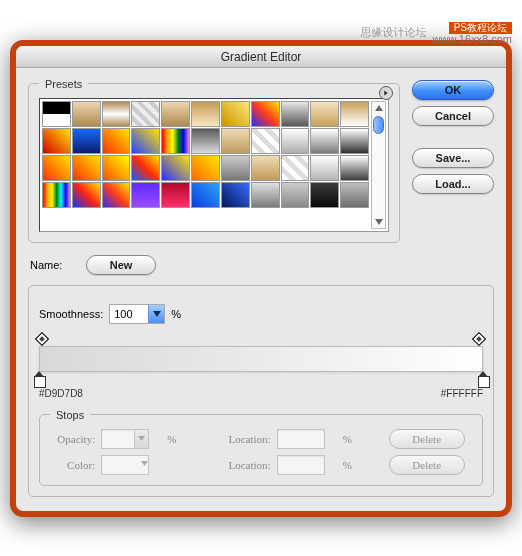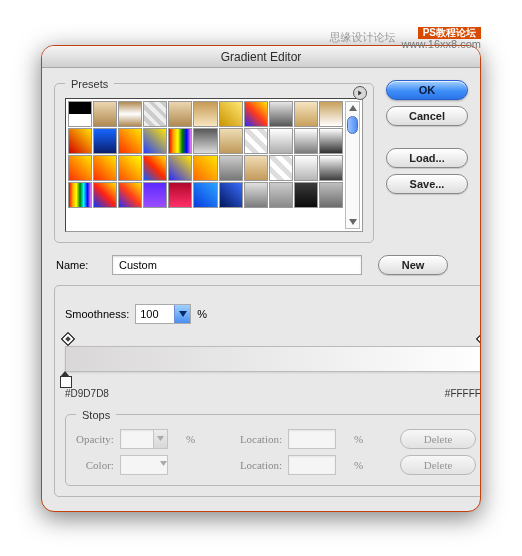--- a/index.html
+++ b/index.html
@@ -8,22 +8,22 @@
     font-family: "Lucida Grande", Arial, sans-serif;
     font-size: 11px;
     background: #fff;
     width: 522px;
     height: 556px;
     display: flex;
     justify-content: center;
     align-items: center;
   }
   .window {
-    width: 440px;
-    border: 1px solid #c2410c;
+    width: 502px;
+    border: 6px solid #c2410c;
     border-radius: 13px;
     box-shadow: 0 6px 24px rgba(0,0,0,0.5);
     background: #e8e8e8;
     overflow: hidden;
   }
   .titlebar {
     height: 22px;
     background: linear-gradient(#f5f5f5,#cfcfcf);
     border-bottom: 1px solid #a7a7a7;
     text-align: center;
@@ -182,21 +182,21 @@
     width: 76px; height:20px; border-radius:10px;
     border:1px solid #b8b8b8;
     background: linear-gradient(#f7f7f7,#e2e2e2);
     color:#969696; line-height:18px; text-align:center;
   }
   .watermark-top {
     position: absolute; top: -18px; right: 0;
     color: #999; font-size: 11px;
     display:flex; gap:6px; align-items:center;
   }
-  .watermark-top .ps { color:#fff; background:#d84a00; border-radius:0; padding:1px 5px; font-weight:bold; font-size:10px; }
+  .watermark-top .ps { color:#fff; background:#d84a00; border-radius:0; padding:1px 5px; font-weight:normal; font-size:10px; }
   .watermark-top .bbs { color:#777; }
   .wrap-rel { position:relative; }
 </style>
 </head>
 <body>
 
 <div class="wrap-rel">
 <div class="watermark-top">
   <span>思缘设计论坛</span>
   <span style="display:flex;flex-direction:column;align-items:flex-end;line-height:10px">
@@ -280,28 +280,27 @@
                   </svg>
                 </div>
           </div>
         </div>
       </fieldset>
 
       <div class="side-buttons">
         <div class="aqua-btn primary">OK</div>
         <div class="aqua-btn">Cancel</div>
         <div style="height:10px"></div>
+        <div class="aqua-btn">Save...</div>
         <div class="aqua-btn">Load...</div>
-        <div class="aqua-btn">Save...</div>
       </div>
     </div>
 
     <div class="name-row">
       <label>Name:</label>
-      <input class="text-input" value="Custom" style="">
       <div class="aqua-btn" style="width:70px">New</div>
     </div>
 
     <fieldset class="gtype-fs">
 
       <div class="smooth-row">
         <span>Smoothness:</span>
         <span class="num-wrap">
           <input value="100" style="">
           <span class="caret">

